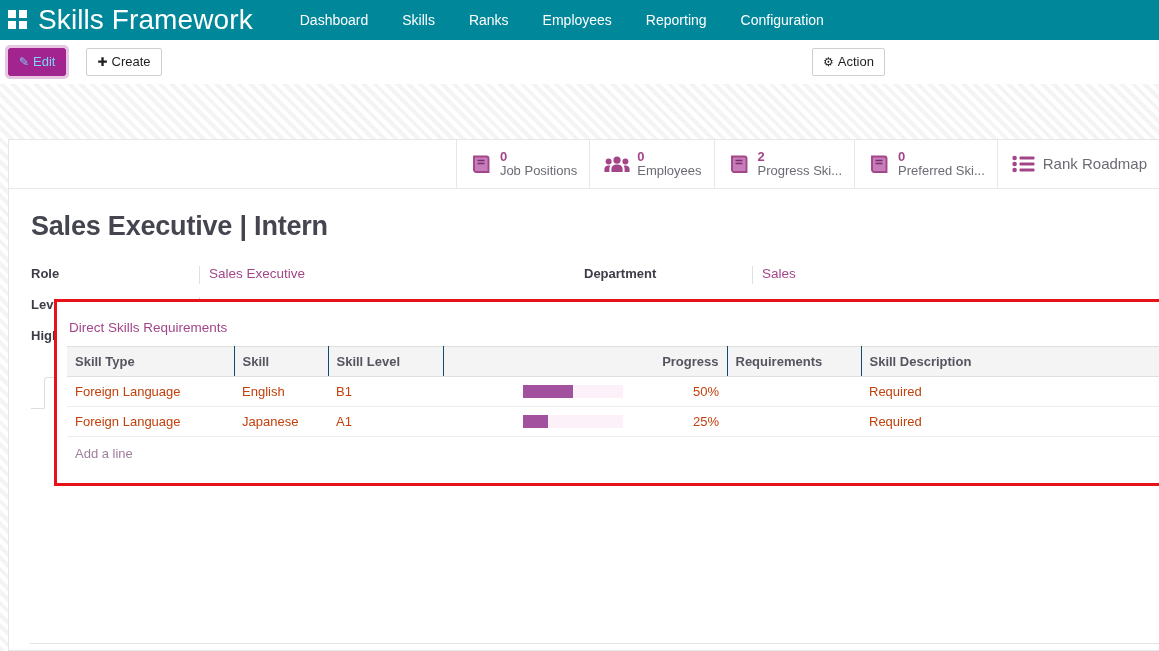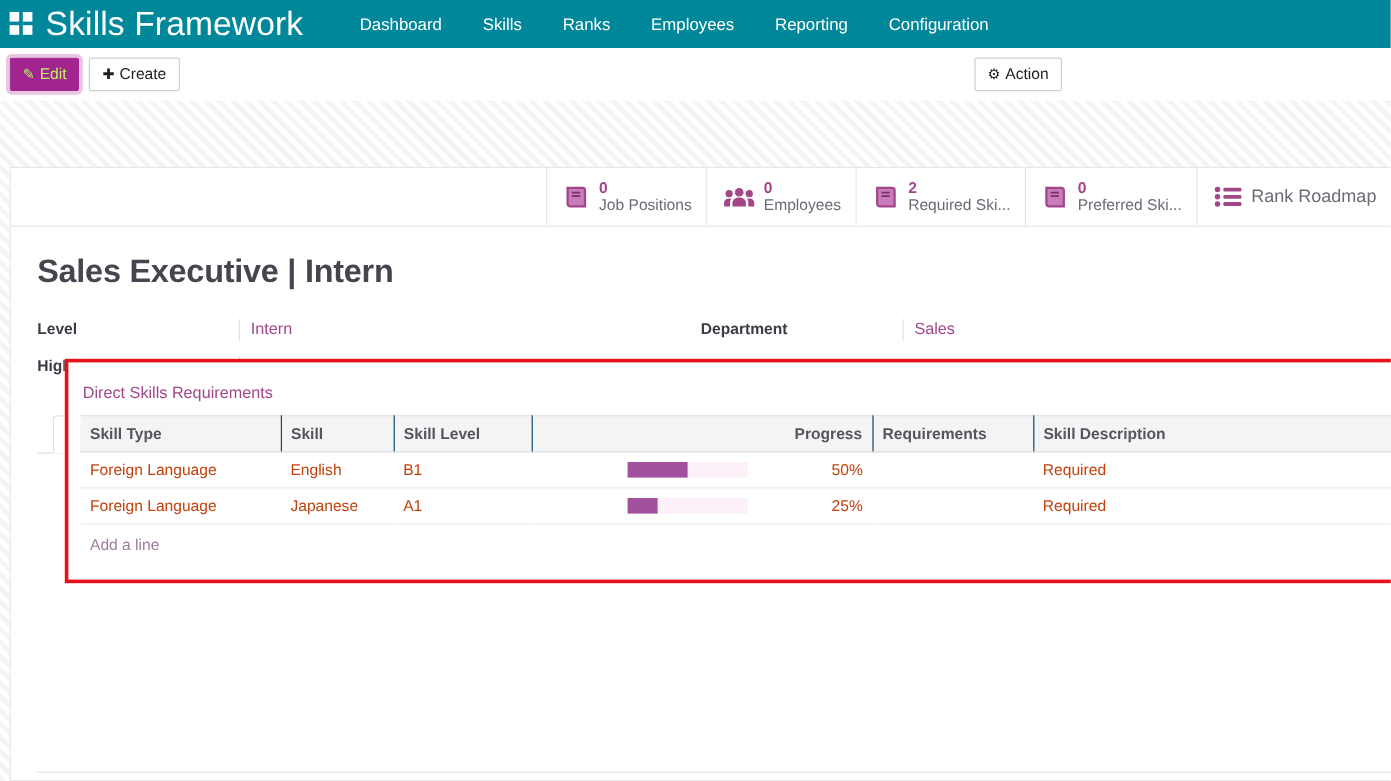--- a/index.html
+++ b/index.html
@@ -90,23 +90,23 @@
     color: #1f1f1f;
     border-radius: 2px;
     padding: 5px 10px;
     cursor: pointer;
     line-height: 16px;
     white-space: nowrap;
   }
   .btn-primary {
     background: #a1248f;
     border: 1px solid #a1248f;
-    color: #bef264;
+    color: #7dd3fc;
     outline: 3px solid #e7c6e2;
-    margin-right: 8px;
+    margin-right: 20px;
   }
   .btn .gl { margin-right: 4px; font-size: 12px; }
   #action-btn { position: absolute; left: 812px; top: 8px; }
 
   
   #sheet-wrap {
     position: absolute;
     left: 8px; top: 139px;
     width: 1151px;
     background: #ffffff;
@@ -333,21 +333,21 @@
         </span>
       </div>
 
       <div class="statbtn">
         <svg class="sicon" width="22" height="19" viewBox="0 0 22 19" fill="none">
           <path d="M3 1.5h12.5a2 2 0 0 1 2 2V17H5.2A2.2 2.2 0 0 1 3 14.8V1.5z" stroke="#a24689" stroke-width="1.9" fill="#c87dbb"></path>
           <path d="M6.5 5.5h7M6.5 8.5h7" stroke="#7d2f6d" stroke-width="1.5"></path>
         </svg>
         <span class="stext">
           <span class="sval">2</span>
-          <span class="slbl">Required Ski...</span>
+          <span class="slbl">Progress Ski...</span>
         </span>
       </div>
 
       <div class="statbtn">
         <svg class="sicon" width="22" height="19" viewBox="0 0 22 19" fill="none">
           <path d="M3 1.5h12.5a2 2 0 0 1 2 2V17H5.2A2.2 2.2 0 0 1 3 14.8V1.5z" stroke="#a24689" stroke-width="1.9" fill="#c87dbb"></path>
           <path d="M6.5 5.5h7M6.5 8.5h7" stroke="#7d2f6d" stroke-width="1.5"></path>
         </svg>
         <span class="stext">
           <span class="sval">0</span>
@@ -369,20 +369,24 @@
         </span>
       </div>
 
     </div>
 
     <div id="body">
       <div id="rec-title">Sales Executive | Intern</div>
 
       <div class="fgrid">
         <div class="fcol">
+          <div class="frow">
+            <span class="flabel">Role</span>
+            <span class="fvalue">Sales Executive</span>
+          </div>
           <div class="frow">
             <span class="flabel">Level</span>
             <span class="fvalue">Intern</span>
           </div>
           <div class="frow">
             <span class="flabel">Higher Rank</span>
             <span class="fvalue">Sales Executive | Fresher</span>
           </div>
         </div>
         <div class="fcol">

